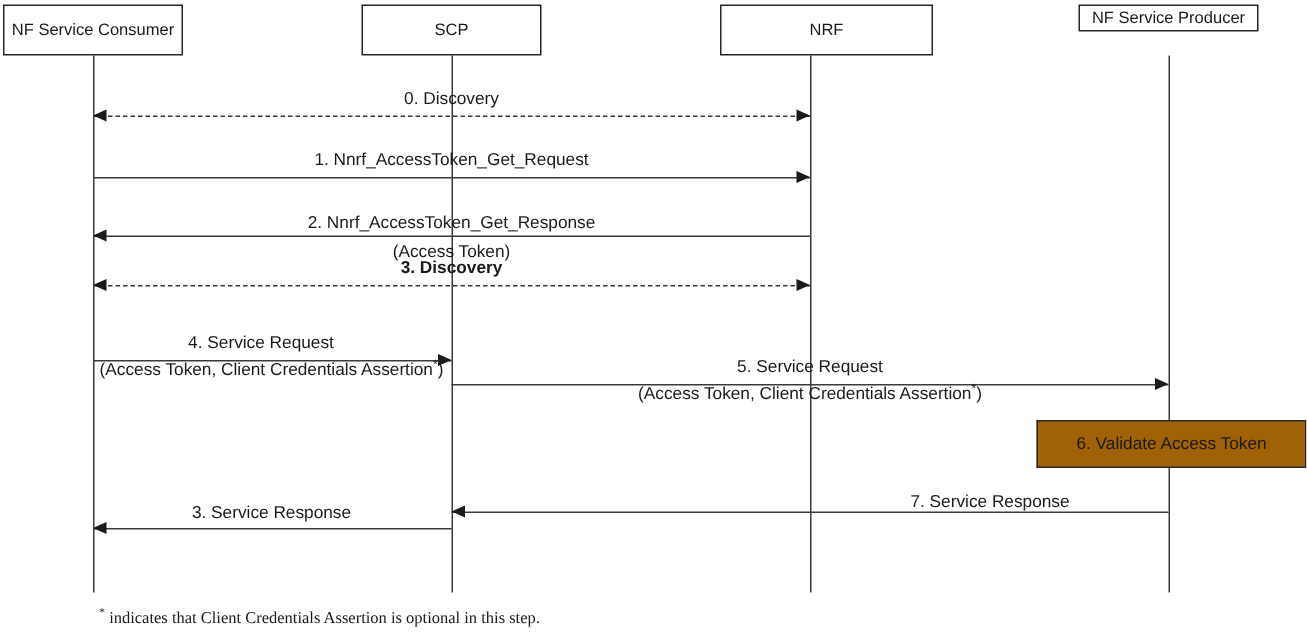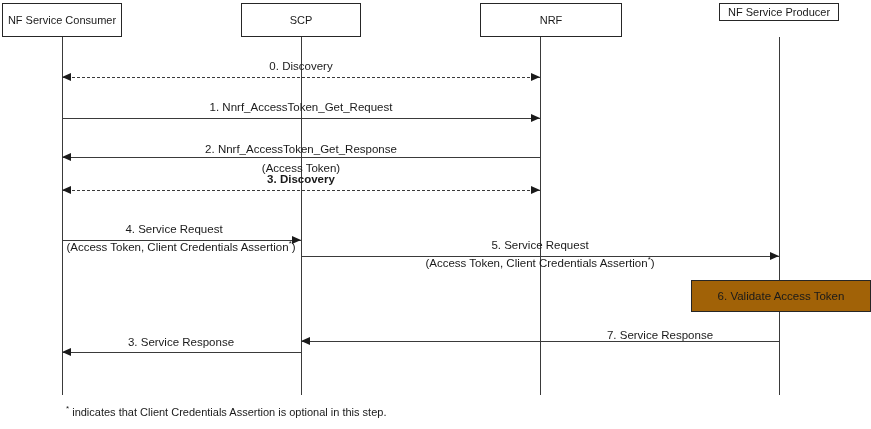--- a/index.html
+++ b/index.html
@@ -169,15 +169,15 @@
   </div>
   <div class="msg-line" style="left:301px; top:341px; width:478px;"></div>
   <div class="arrowhead left" style="left:301px; top:336.5px;"></div>
 
   <div class="msg-label" style="left:181px; top:336px;">
     <span>3. Service Response</span>
   </div>
   <div class="msg-line" style="left:62px; top:352px; width:239px;"></div>
   <div class="arrowhead left" style="left:62px; top:347.5px;"></div>
 
-  <div class="footnote" style="left:66px; top:406px;"><sup>*</sup><span> indicates that Client Credentials Assertion is optional in this step.</span></div>
+  <div class="footnote" style="left:66px; top:406px;font-family:Liberation Serif, serif;"><sup>*</sup><span> indicates that Client Credentials Assertion is optional in this step.</span></div>
 
 </div>
 
 </body></html>

